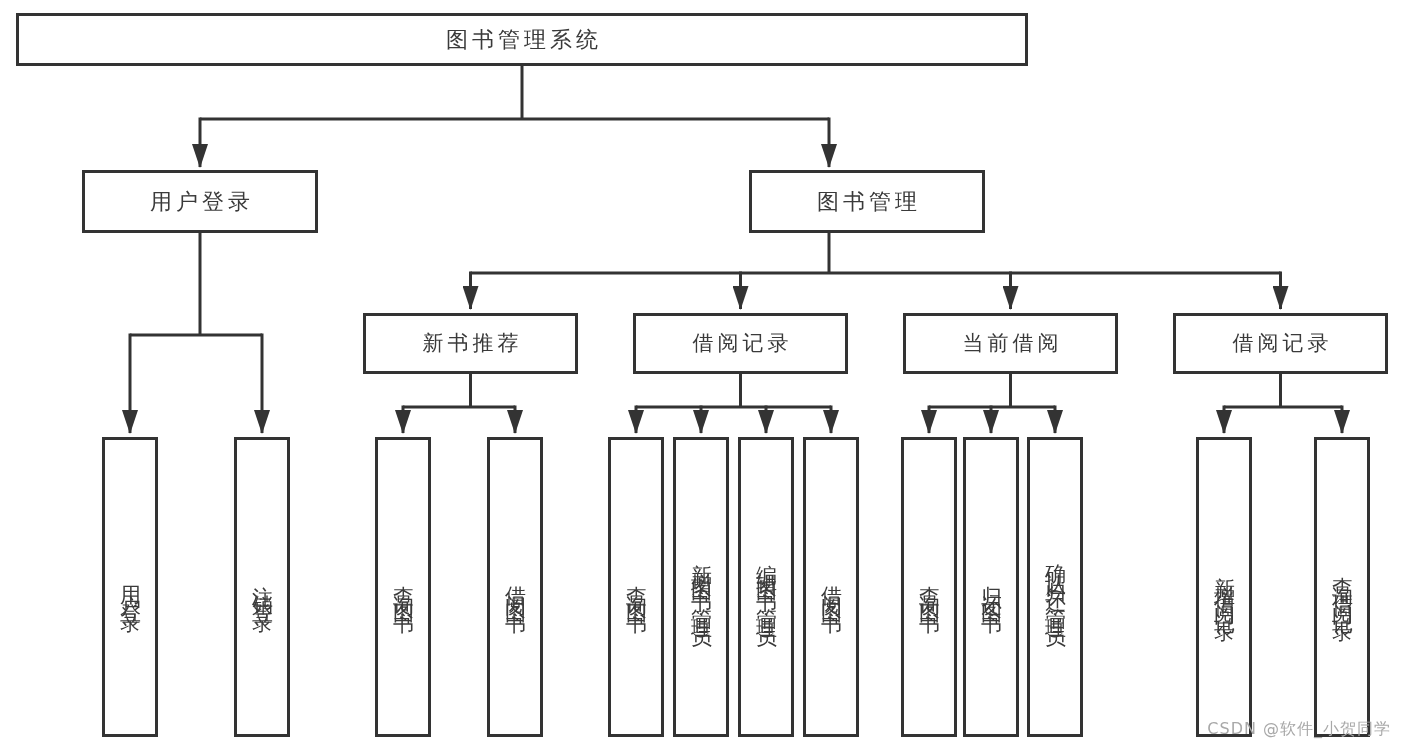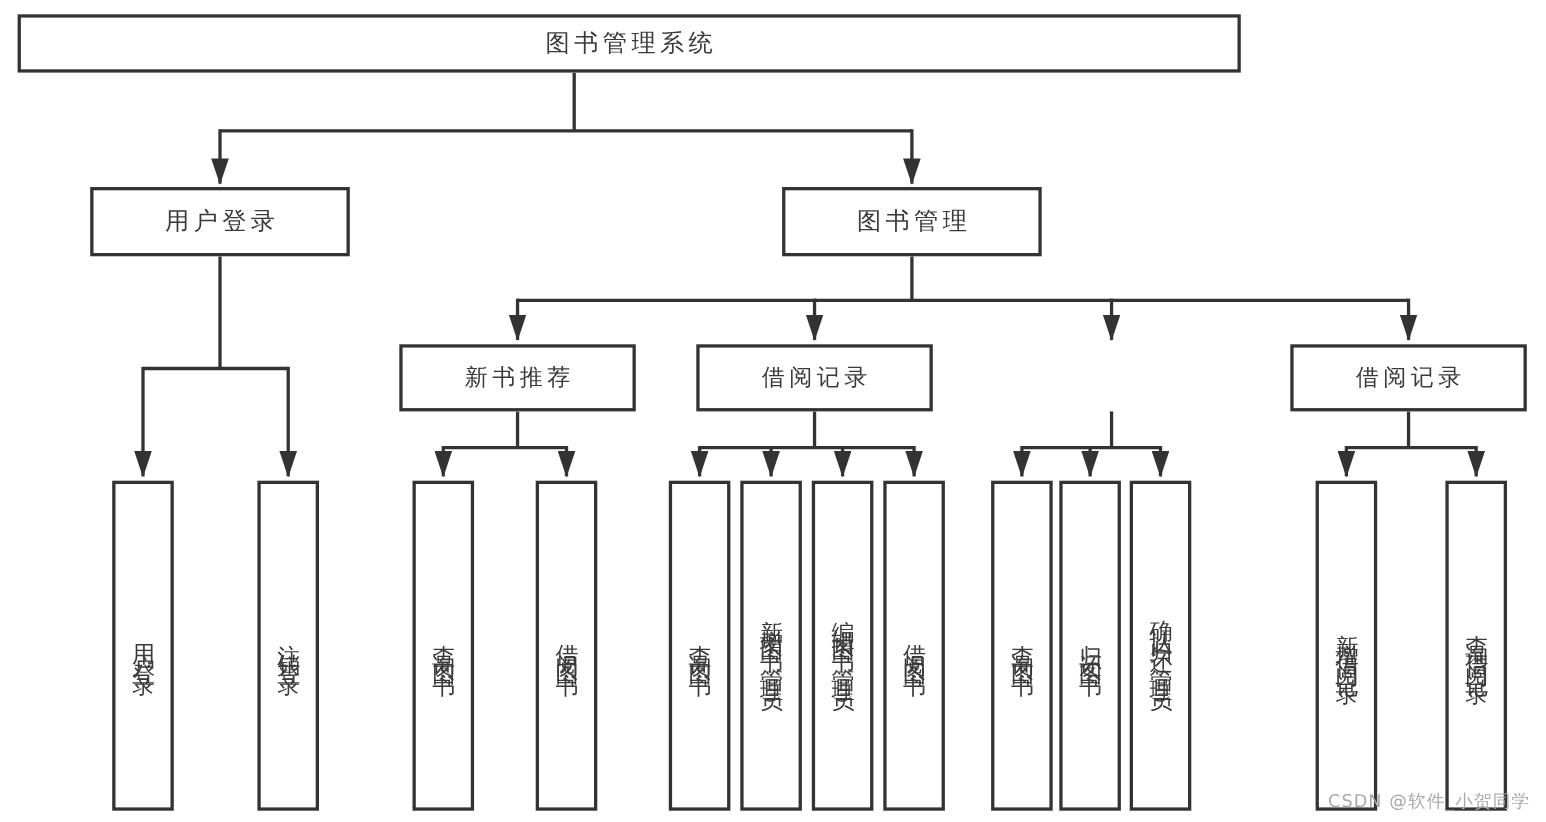--- a/index.html
+++ b/index.html
@@ -23,21 +23,21 @@
   .node{
     position:absolute;
     box-sizing:border-box;
     border:3px solid var(--border);
     background:var(--bg);
     display:flex;align-items:center;justify-content:center;
     z-index:2;
     line-height:1.25;
   }
   .hnode{font-size:22px;letter-spacing:4px;text-indent:4px;white-space:nowrap;}
-  .root{left:16px;top:13px;width:1112px;height:53px;}
+  .root{left:16px;top:13px;width:1012px;height:53px;}
   .lvl2{top:170px;height:63px;width:236px;}
   .lvl3{top:313px;height:61px;width:215px;font-size:21px;}
   .leaf{
     top:437px;height:300px;width:56px;
     writing-mode:vertical-rl;
     font-size:21px;letter-spacing:9px;
     line-height:1;
     white-space:nowrap;
   }
   .watermark{
@@ -99,24 +99,25 @@
 
     <path class="wire" d="M1280.5 374 V407"></path>
     <path class="wire" d="M1224 407 H1342"></path>
     <path class="wire" d="M1224 405.5 V433" marker-end="url(#arw)"></path>
     <path class="wire" d="M1342 405.5 V433" marker-end="url(#arw)"></path>
   </svg>
 
   <div class="node hnode root">图书管理系统</div>
 
   <div class="node hnode lvl2" style="left:82px;">用户登录</div>
-  <div class="node hnode lvl2" style="left:711px;">图书管理</div>
+  <div class="node hnode lvl2" style="left:749px;">图书管理</div>
 
   <div class="node hnode lvl3" style="left:363px;">新书推荐</div>
   <div class="node hnode lvl3" style="left:633px;">借阅记录</div>
+  <div class="node hnode lvl3" style="left:903px;">当前借阅</div>
   <div class="node hnode lvl3" style="left:1173px;text-align:right;">借阅记录</div>
 
   <div class="node leaf" style="left:102px;">用户登录</div>
   <div class="node leaf" style="left:234px;">注销登录</div>
 
   <div class="node leaf" style="left:375px;">查询图书</div>
   <div class="node leaf" style="left:487px;">借阅图书</div>
 
   <div class="node leaf" style="left:608px;">查询图书</div>
   <div class="node leaf" style="left:673px;">新增图书（管理员）</div>

